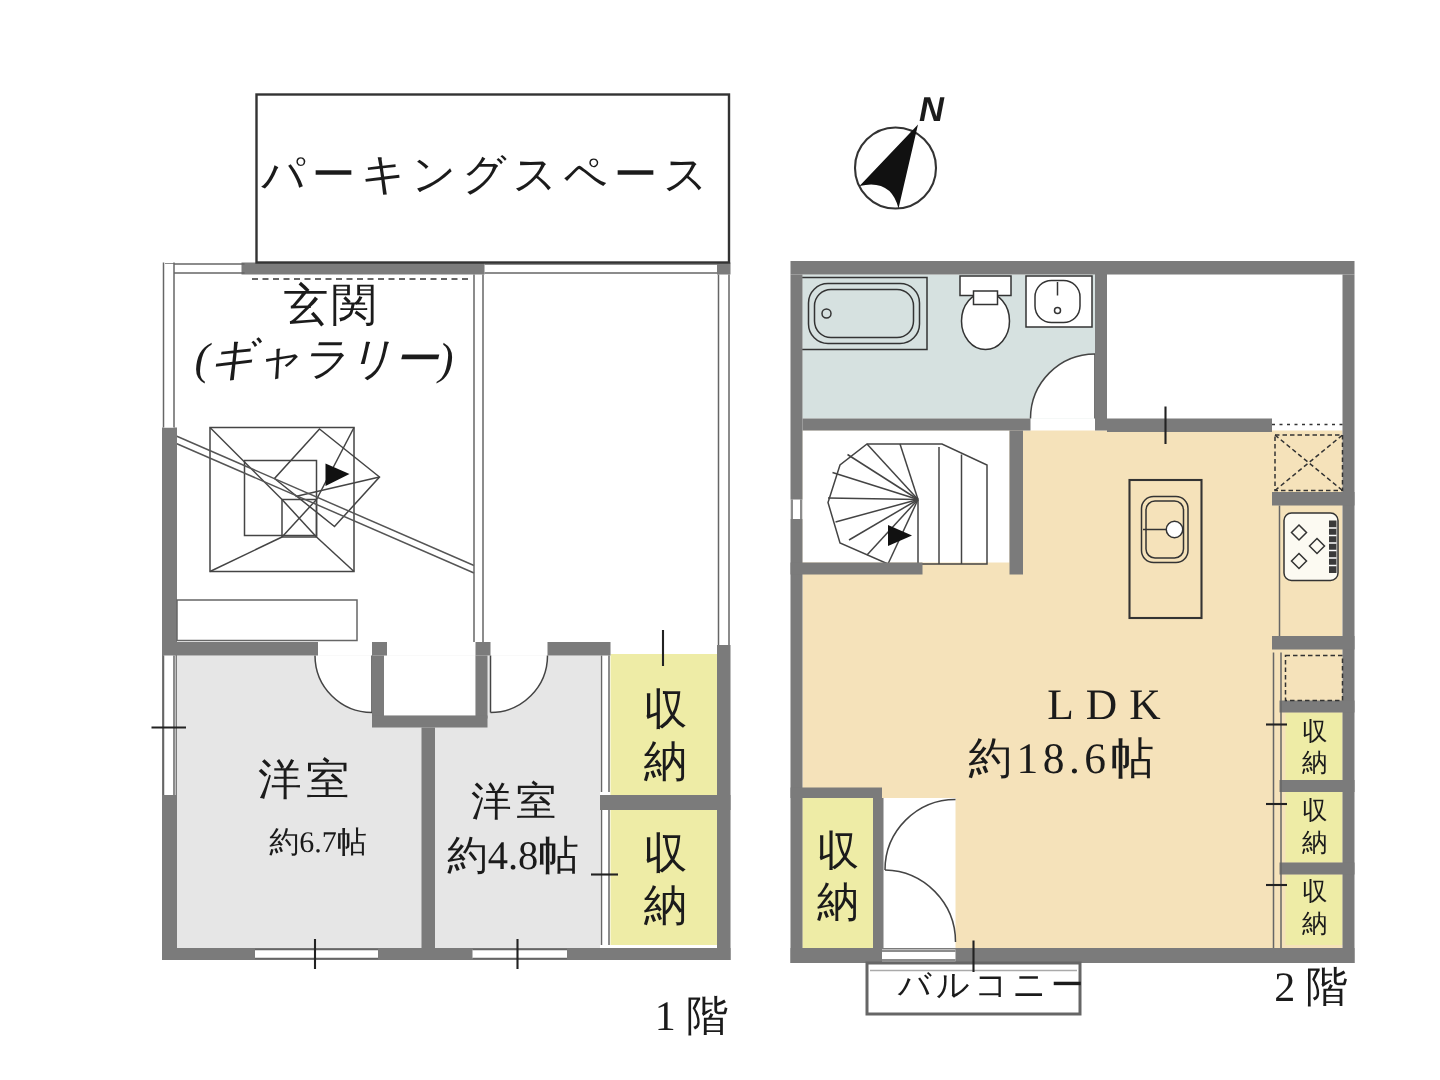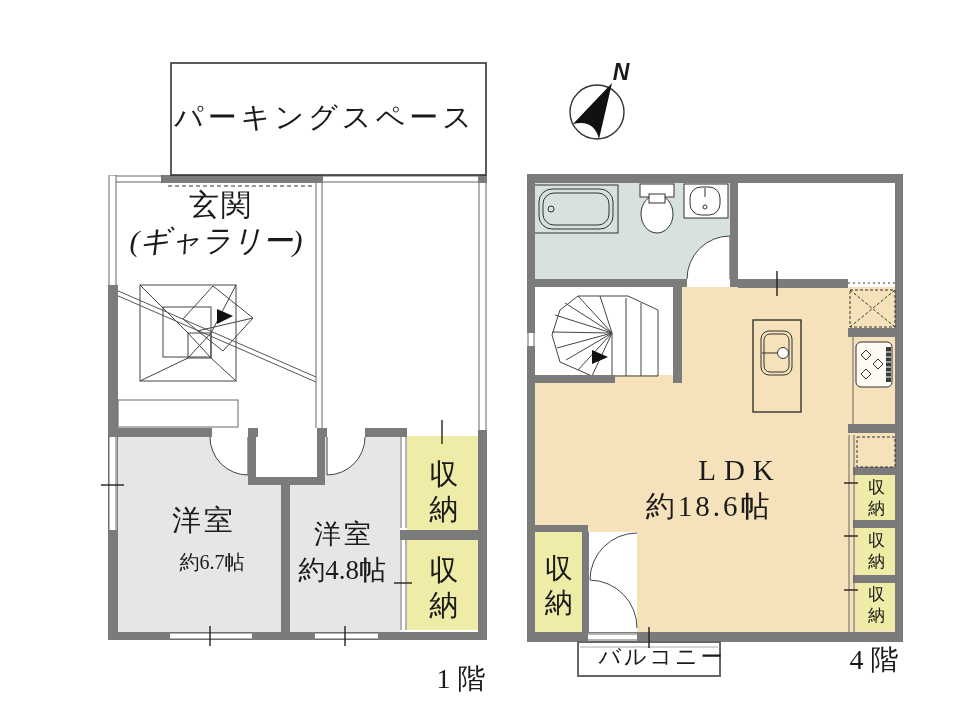--- a/index.html
+++ b/index.html
@@ -259,16 +259,16 @@
   <div class="vlbl" style="left:443px;top:588px;font-size:29px;">収納</div>
   <div class="lbl" style="left:461px;top:662px;font-size:28px;margin-top:17px;">1 階</div>
 
   <div class="lbl" style="left:740px;top:471px;font-size:29px;letter-spacing:8px;">LDK</div>
   <div class="lbl" style="left:709px;top:507px;font-size:29px;letter-spacing:3px;">約18.6帖</div>
   <div class="vlbl" style="left:558px;top:586px;font-size:28px;">収納</div>
   <div class="vlbl" style="left:876px;top:499px;font-size:17px;">収納</div>
   <div class="vlbl" style="left:876px;top:552px;font-size:17px;">収納</div>
   <div class="vlbl" style="left:876px;top:606px;font-size:17px;">収納</div>
   <div class="lbl" style="left:652px;top:657px;font-size:22px;letter-spacing:3px;margin-left:10px;">バルコニー</div>
-  <div class="lbl" style="left:874px;top:660px;font-size:28px;">4 階</div>
+  <div class="lbl" style="left:874px;top:660px;font-size:28px;">2 階</div>
 
   <div class="lbl" style="left:621px;top:73px;font-size:23px;font-style:italic;font-weight:bold;font-family:'Liberation Sans',sans-serif;">N</div>
 </div>
 
 </body></html>

